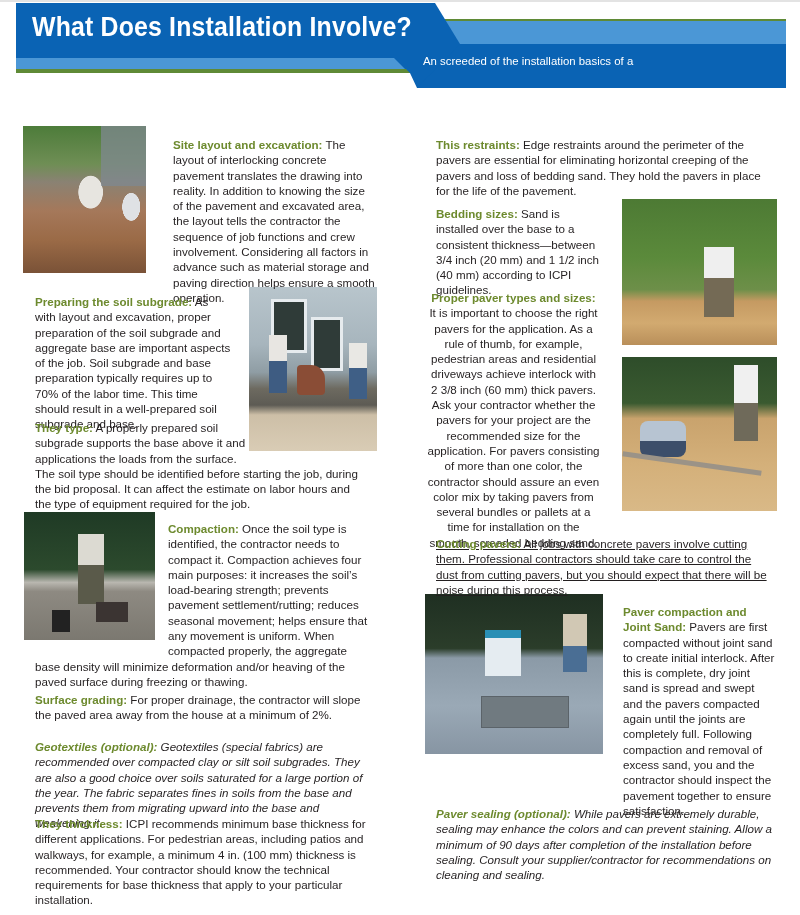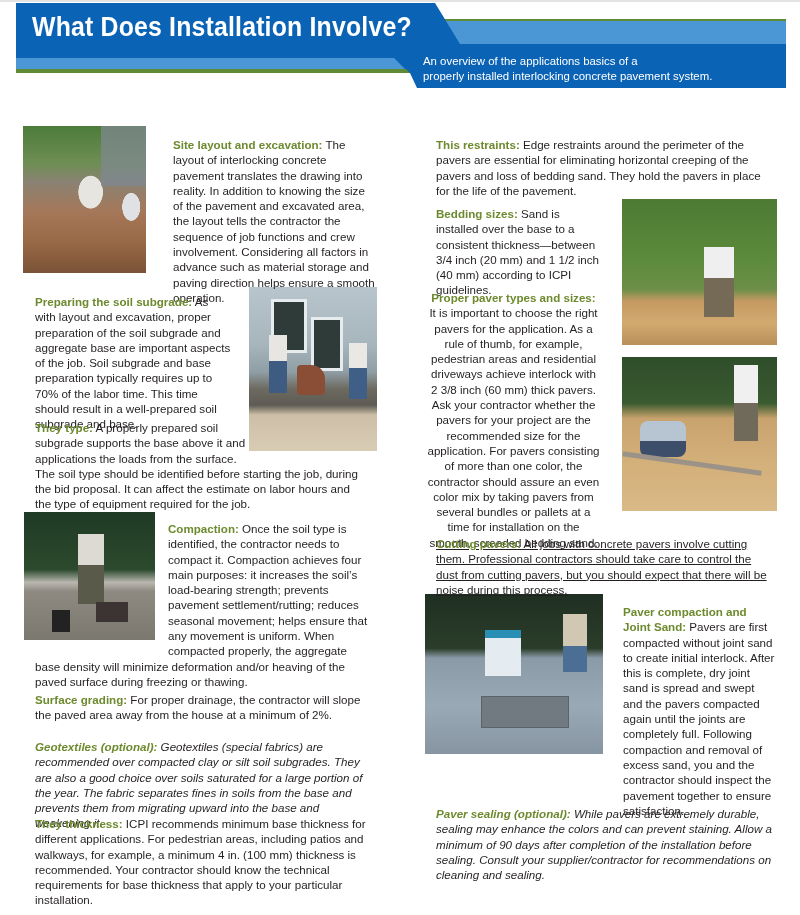--- a/index.html
+++ b/index.html
@@ -46,22 +46,21 @@
     <polygon points="8,3 427,3 452,44 409,88 8,88" fill="#0a63b4"></polygon>
 
     <polygon points="8,58 386,58 399,71 8,71" fill="#4b97d6"></polygon>
 
     <polygon points="8,69 398,69 402,73 8,73" fill="#5f8a36"></polygon>
 
     <polygon points="0,73 402,73 409,88 0,88" fill="#ffffff"></polygon>
   </svg>
   <h1 class="title">What Does Installation Involve?</h1>
   <div class="subtitle">
-    <div>An overview of the applications basics of a</div>
-    <div>properly installed interlocking concrete pavement system.</div>
+    <div>An screeded of the installation basics of a</div>
   </div>
 </div>
 
 <div class="photo" style="left:23px; top:126px; width:123px; height:147px;
             background:
               radial-gradient(ellipse 30px 40px at 55% 45%, #e7e5e0 0 40%, transparent 42%),
               radial-gradient(ellipse 22px 34px at 88% 55%, #dfe1e4 0 40%, transparent 42%),
               linear-gradient(180deg, #4d7c3a 0%, #6f8e55 26%, #8a8273 38%, #a5785a 58%, #9a6a46 78%, #7a5237 100%);">
   <div style="position:absolute; right:0; top:0; width:45px; height:60px; background:#7f8890; opacity:0.75;"></div>
 </div>

